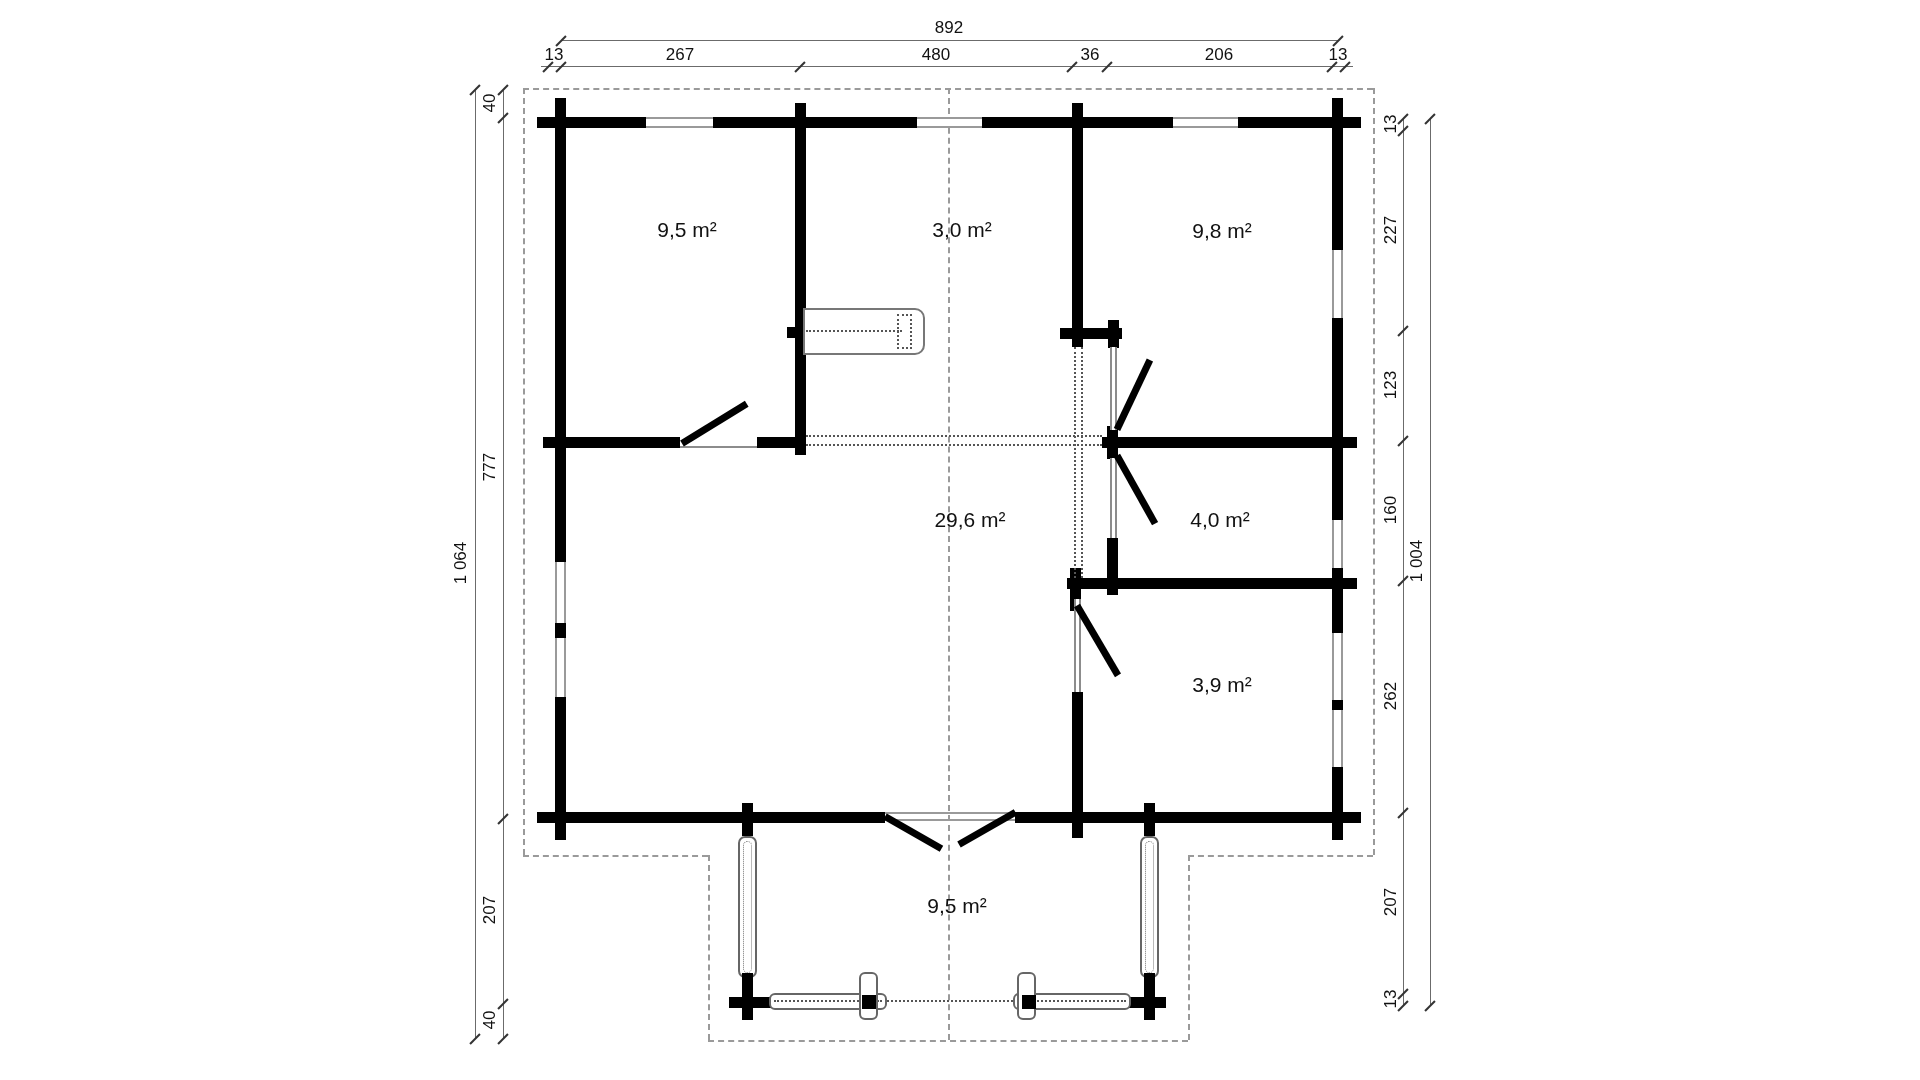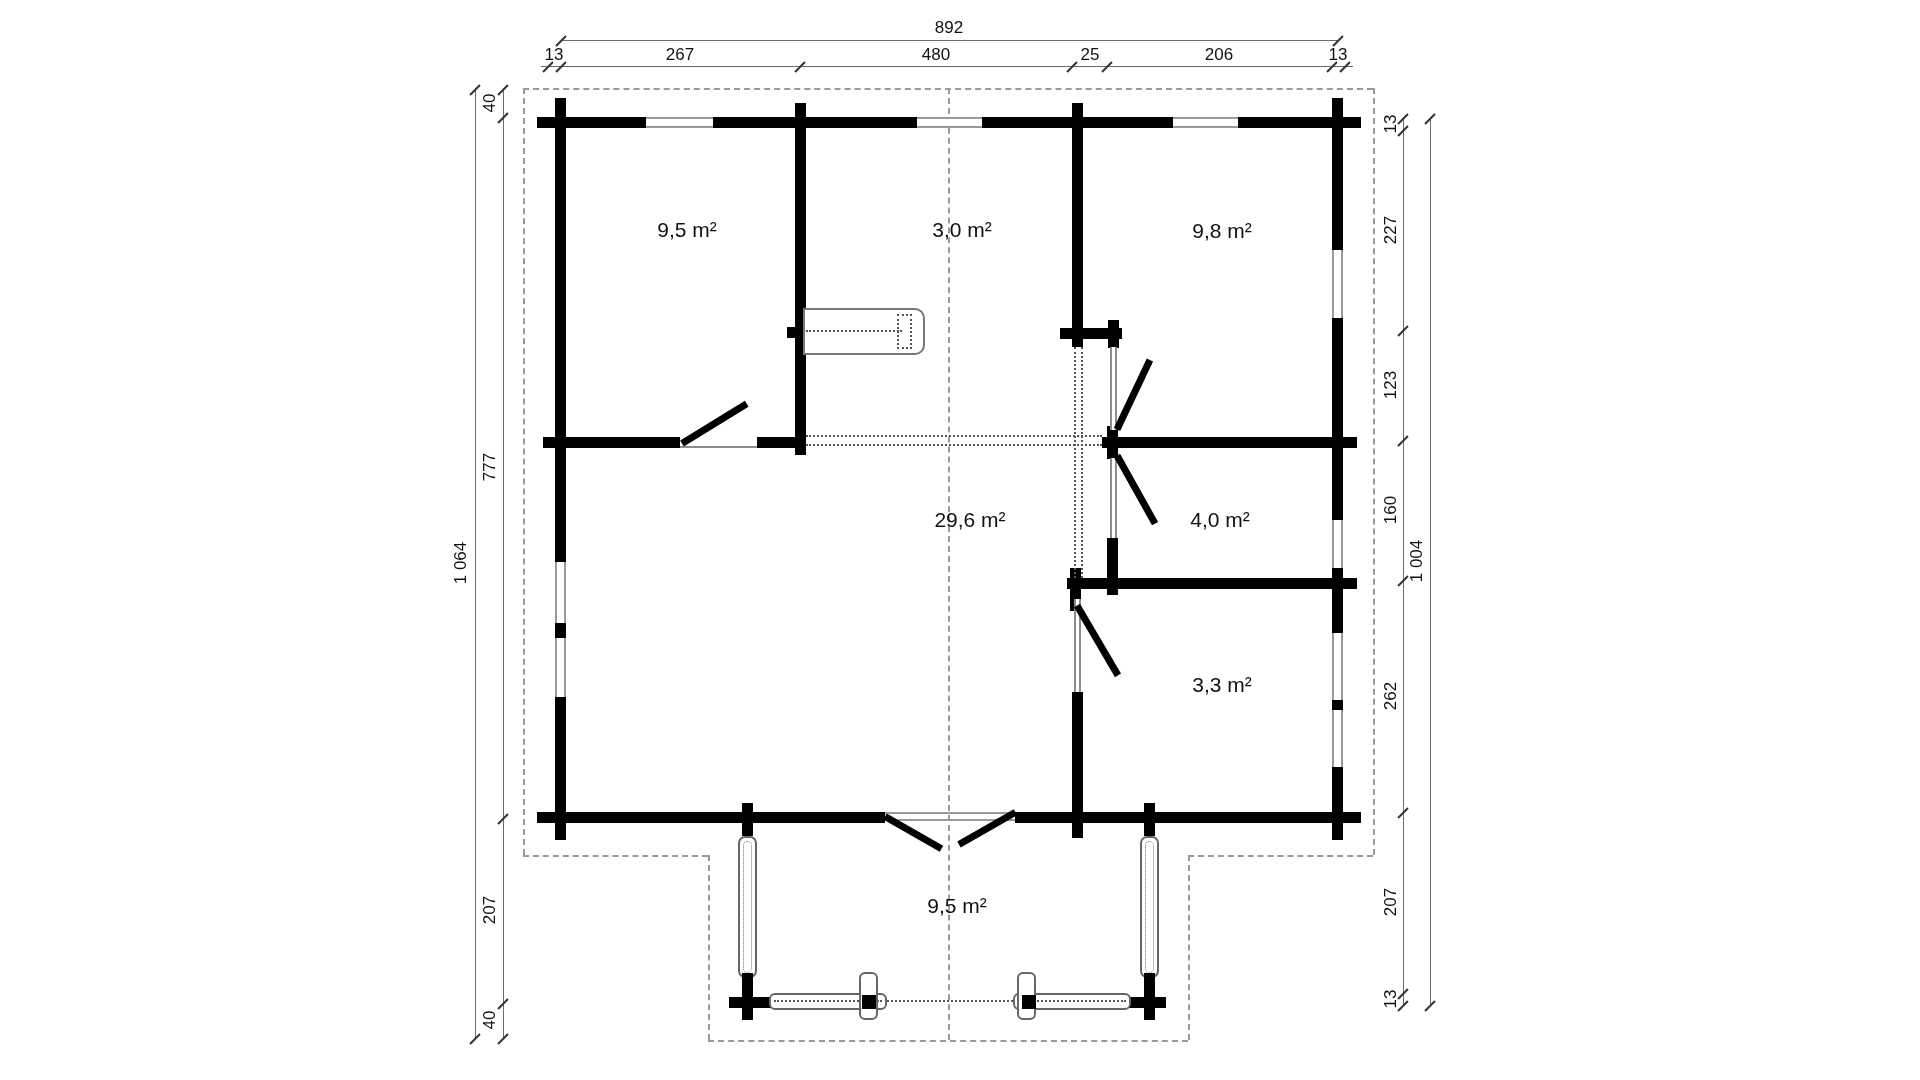--- a/index.html
+++ b/index.html
@@ -123,40 +123,40 @@
   <div class="post-v" style="left:859px;top:972px;"></div>
   <div class="post-v" style="left:1017px;top:972px;"></div>
   <div class="wall" style="left:862px;top:995px;width:14px;height:14px;"></div>
   <div class="wall" style="left:1022px;top:995px;width:14px;height:14px;"></div>
 
   <div class="room-label" style="left:687px;top:230px;">9,5 m²</div>
   <div class="room-label" style="left:962px;top:230px;">3,0 m²</div>
   <div class="room-label" style="left:1222px;top:231px;">9,8 m²</div>
   <div class="room-label" style="left:970px;top:520px;">29,6 m²</div>
   <div class="room-label" style="left:1220px;top:520px;">4,0 m²</div>
-  <div class="room-label" style="left:1222px;top:685px;">3,3 m²</div>
+  <div class="room-label" style="left:1222px;top:685px;">3,9 m²</div>
   <div class="room-label" style="left:957px;top:906px;">9,5 m²</div>
 
   <div class="dim-h" style="left:561px;top:40px;width:777px;"></div>
   <span class="tick" style="left:554px;top:40px;"></span>
   <span class="tick" style="left:1331px;top:40px;"></span>
   <div class="dim-label" style="left:949px;top:28px;">892</div>
 
   <div class="dim-h" style="left:541px;top:66px;width:812px;"></div>
   <span class="tick" style="left:541px;top:66px;"></span>
   <span class="tick" style="left:554px;top:66px;"></span>
   <span class="tick" style="left:793px;top:66px;"></span>
   <span class="tick" style="left:1065px;top:66px;"></span>
   <span class="tick" style="left:1100px;top:66px;"></span>
   <span class="tick" style="left:1325px;top:66px;"></span>
   <span class="tick" style="left:1338px;top:66px;"></span>
   <div class="dim-label" style="left:554px;top:55px;">13</div>
   <div class="dim-label" style="left:680px;top:55px;">267</div>
   <div class="dim-label" style="left:936px;top:55px;">480</div>
-  <div class="dim-label" style="left:1090px;top:55px;">25</div>
+  <div class="dim-label" style="left:1090px;top:55px;">36</div>
   <div class="dim-label" style="left:1219px;top:55px;">206</div>
   <div class="dim-label" style="left:1338px;top:55px;">13</div>
 
   <div class="dim-v" style="left:475px;top:89px;height:949px;"></div>
   <span class="tick" style="left:468px;top:89px;"></span>
   <span class="tick" style="left:468px;top:1038px;"></span>
   <div class="dim-label rot" style="left:461px;top:563px;">1 064</div>
 
   <div class="dim-v" style="left:503px;top:89px;height:949px;"></div>
   <span class="tick" style="left:496px;top:89px;"></span>

